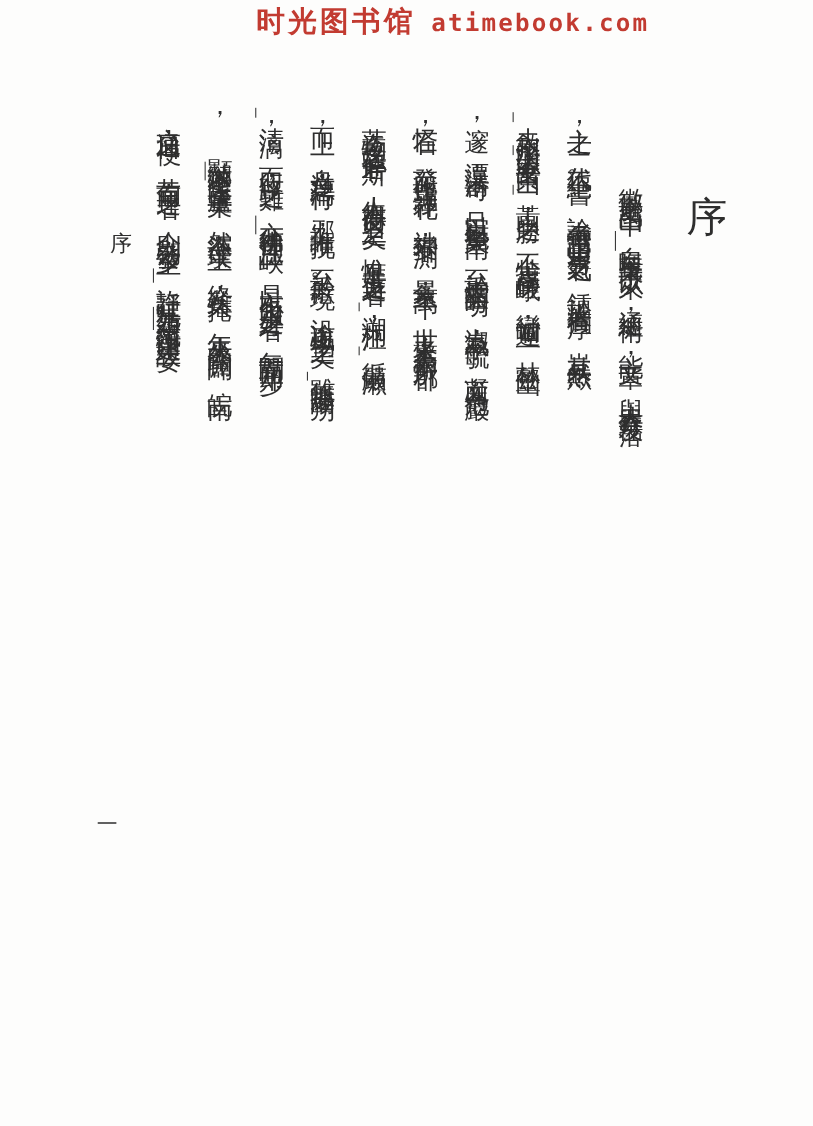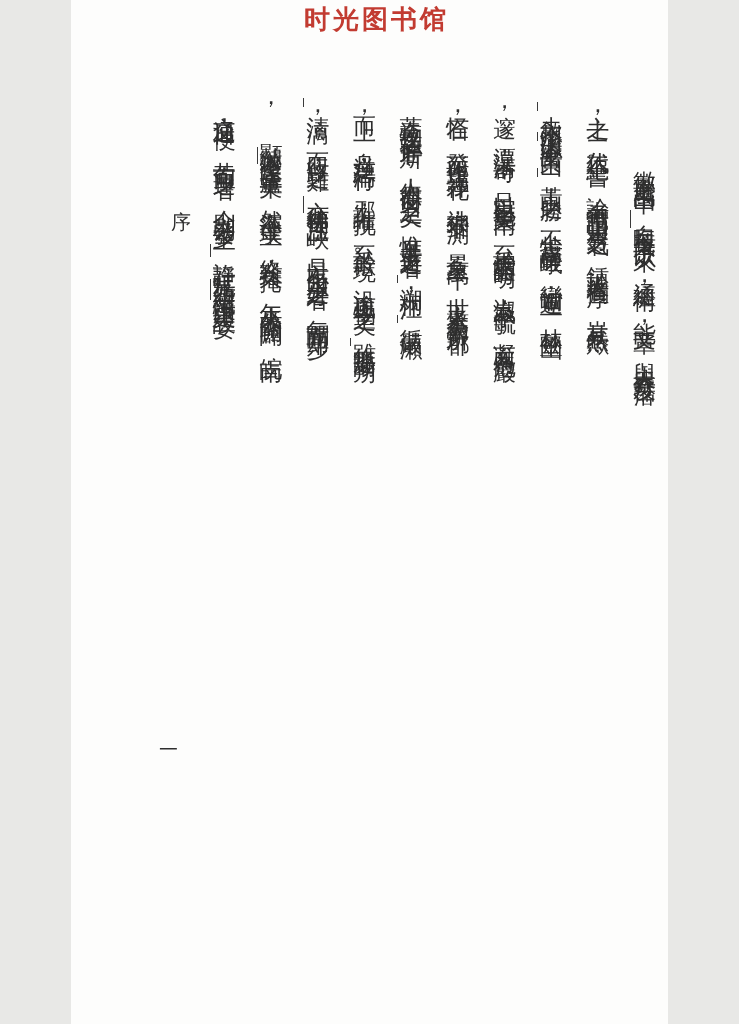--- a/index.html
+++ b/index.html
@@ -1,19 +1,19 @@
 <!DOCTYPE html>
 <html><head>
 <meta charset="utf-8">
 <style>
   html,body{margin:0;padding:0;}
   body{background:#e8e8e6;font-family:"Liberation Serif", serif;}
   .page{
     position:relative;
-    width:597px;height:1024px;
+    width:739px;height:1024px;
     margin:0 auto;
     background:#fdfdfc;
     overflow:hidden;
     color:#2e2e2e;
   }
   
   .watermark{
     position:absolute;top:2px;left:233px;
     display:flex;align-items:baseline;gap:14px;
     white-space:nowrap;
@@ -56,20 +56,21 @@
     padding-left:1px;
   }
 </style>
 </head>
 <body>
 
 <div class="page" style="color: rgb(46, 46, 46); background: rgb(253, 253, 252);">
 
   <div class="watermark" style="color: rgb(194, 59, 49);">
     <span class="wm-cn">时光图书馆</span>
+    <span class="wm-url">atimebook.com</span>
   </div>
 
   <div class="big-title">序</div>
 
   <div class="margin-label">序</div>
 
   <div class="page-num">一</div>
 
   <div class="text-body">
       <div class="col indent"><span>徽郡處萬山中，自</span><span class="pn">晦菴朱子</span><span>以來，通經術，能文章，與夫嶔奇磊落</span></div>

